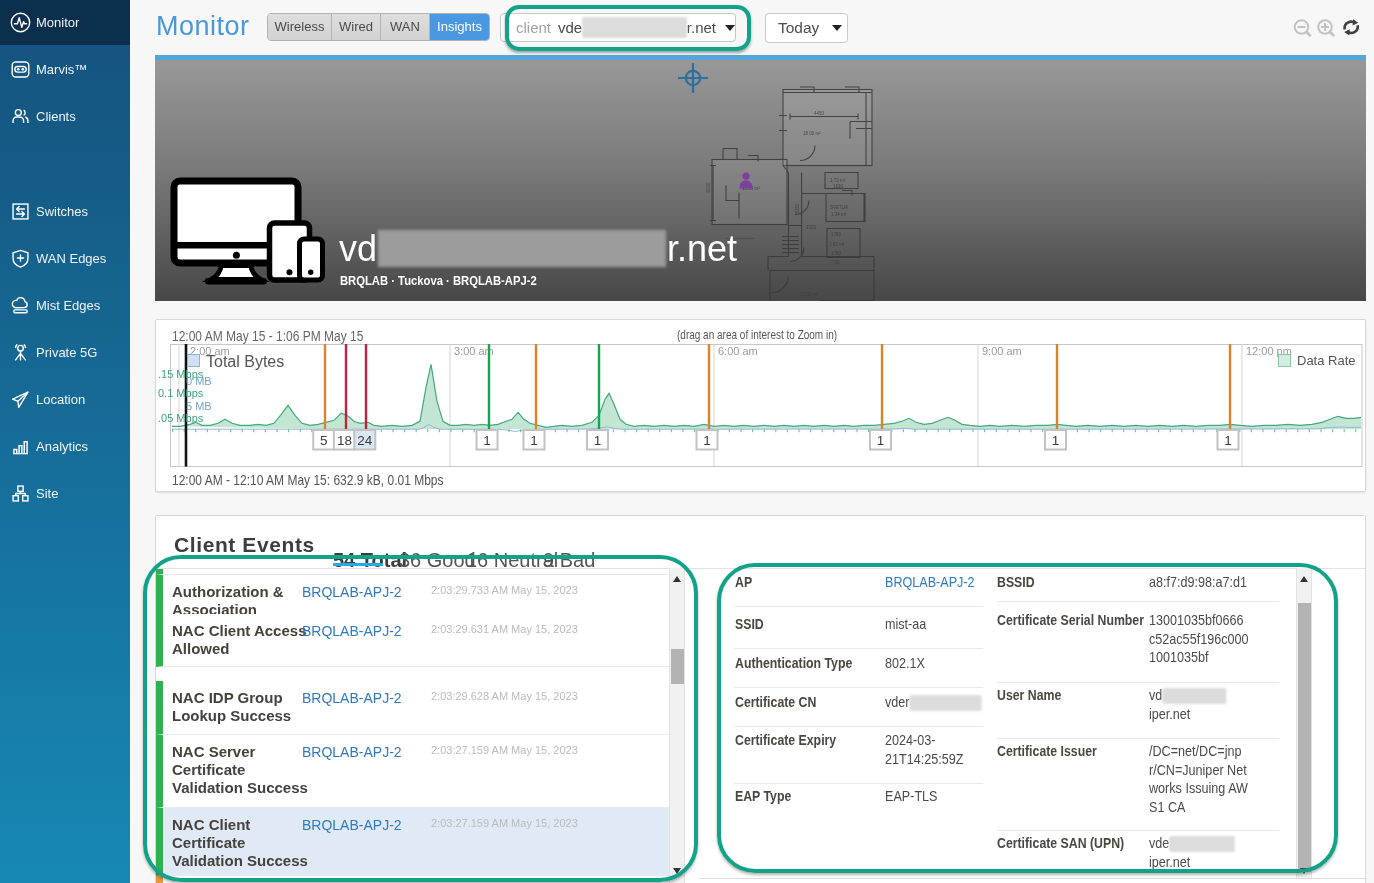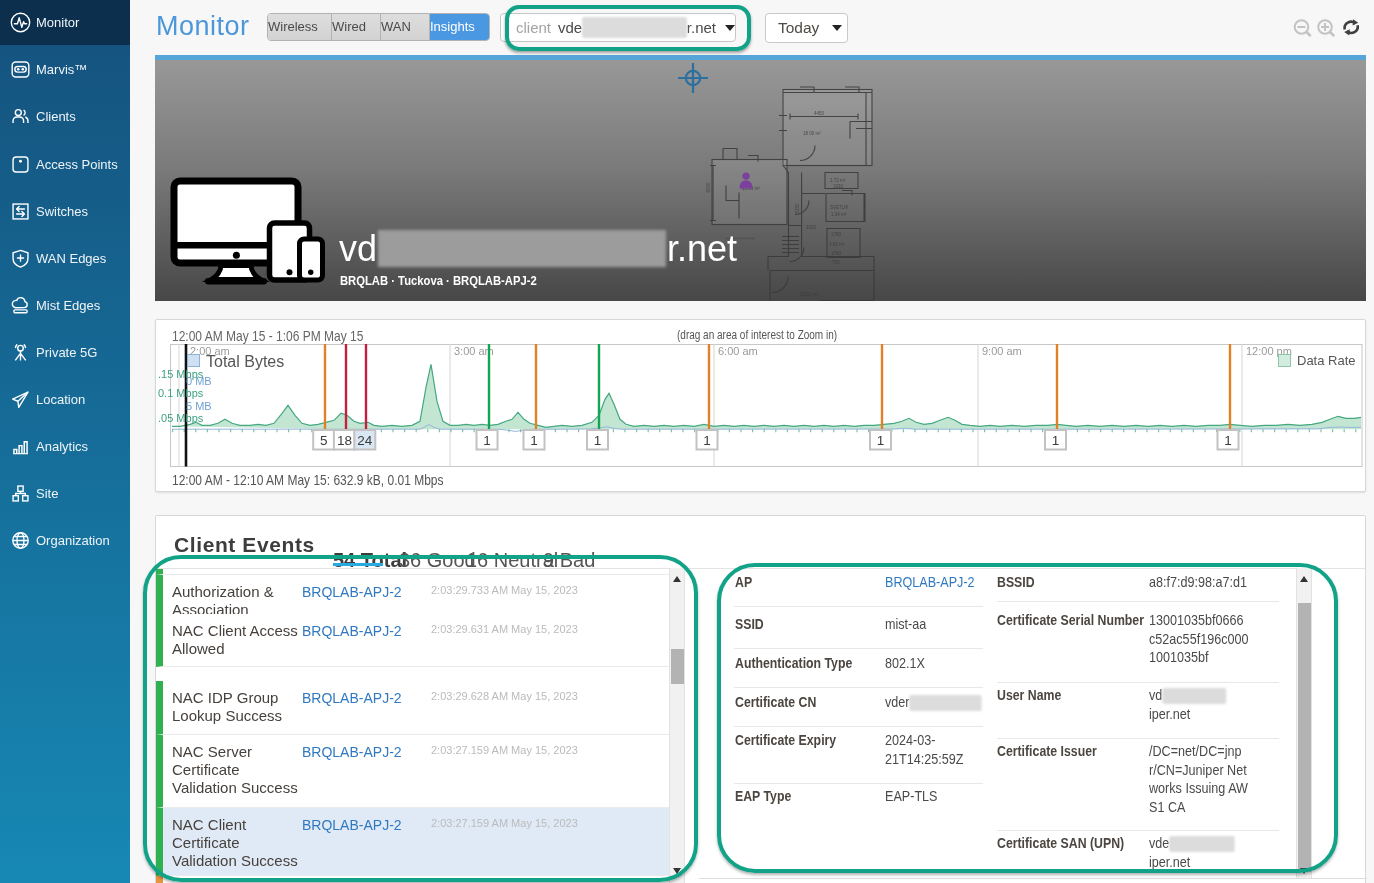--- a/index.html
+++ b/index.html
@@ -7,21 +7,21 @@
 #app{position:relative;width:1374px;height:883px;}
 .abs{position:absolute;}
 
 #sb{position:absolute;left:0;top:0;width:130px;height:883px;background:linear-gradient(180deg,#15517d 0%,#1788b4 100%);}
 .sbi{position:absolute;left:0;width:130px;height:45px;display:flex;align-items:center;color:#eef4f8;font-size:13px;}
 .sbi svg{margin-left:10px;margin-right:5px;flex:0 0 auto;}
 .sbi.sel{background:#0c2f4e;}
 
 #h1t{position:absolute;left:156px;top:11px;font-size:27px;color:#4b97da;letter-spacing:.5px;}
 #segs{position:absolute;left:267px;top:13px;height:28px;display:flex;border:1px solid #b3b3b3;border-radius:4px;overflow:hidden;}
-.seg{height:26px;line-height:26px;text-align:left;font-size:13px;color:#4a4a4a;background:linear-gradient(#dedede,#d2d2d2);border-right:1px solid #b3b3b3;}
+.seg{height:26px;line-height:26px;text-align:center;font-size:13px;color:#4a4a4a;background:linear-gradient(#dedede,#d2d2d2);border-right:1px solid #b3b3b3;}
 .seg:last-child{border-right:none;}
 .seg.on{background:#4a98e2;color:#fff;}
 #srch{position:absolute;left:500px;top:13px;width:236px;height:29px;background:#fff;border:1px solid #c6c6c6;border-radius:4px;display:flex;align-items:center;font-size:15px;}
 #ring1{position:absolute;left:505px;top:5px;width:246px;height:46px;border:4.5px solid #12a287;border-radius:14px;box-shadow:0 2px 3px rgba(0,0,0,0.35);}
 #today{position:absolute;left:765px;top:13px;width:83px;height:30px;background:#fff;border:1px solid #c9c9c9;border-radius:4px;font-size:15.5px;color:#4f4b45;display:flex;align-items:center;}
 .caret{width:0;height:0;border-left:5.5px solid transparent;border-right:5.5px solid transparent;border-top:6.5px solid #222;}
 
 #bluebar{position:absolute;left:155px;top:55px;width:1211px;height:4.5px;background:#55a5d9;}
 #banner{position:absolute;left:155px;top:59.5px;width:1211px;height:241px;background:linear-gradient(180deg,#989898 0%,#7a7a7a 45%,#474747 100%);overflow:hidden;}
 #bname{position:absolute;left:184px;top:168px;height:42px;display:flex;align-items:center;color:#fff;font-size:36px;}
@@ -32,21 +32,21 @@
 .ct{position:absolute;font-size:15px;color:#666;transform:scaleX(.80);transform-origin:0 50%;white-space:nowrap;}
 .cl{position:absolute;font-size:11px;}
 
 #ev{position:absolute;left:155px;top:515px;width:1211px;height:458px;background:#fff;border:1px solid #d8d8d8;border-top-left-radius:2px;border-top-right-radius:2px;}
 #evtitle{position:absolute;left:18px;top:17px;font-size:21px;font-weight:bold;color:#3d3d3d;letter-spacing:.6px;}
 .tab{position:absolute;top:33px;font-size:20px;color:#555;}
 .tabb{font-weight:bold;color:#3d3d3d;}
 #tabline{position:absolute;left:177px;top:47px;width:50px;height:3px;background:#29a9e2;}
 #lsep{position:absolute;left:0;top:52px;width:1209px;height:1px;background:#e3e3e3;}
 .row{position:absolute;left:0;width:513px;background:#fff;border-left:7px solid #2fb151;border-bottom:1px solid #ebebeb;}
-.row .nm{position:absolute;left:9px;top:8px;font-size:15px;line-height:18px;color:#47413d;white-space:nowrap;}
+.row .nm{position:absolute;left:9px;top:8px;font-size:15px;line-height:18px;color:#47413d;white-space:nowrap;font-weight:bold;}
 .row .ap{position:absolute;left:139px;top:9px;font-size:14px;color:#3079c0;}
 .row .tm{position:absolute;left:268px;top:9px;font-size:11px;color:#bbb;}
 .row.selr{background:#dfeaf6;}
 .sct{position:absolute;width:16px;background:#f1f1f1;border-left:1px solid #e2e2e2;border-right:1px solid #e2e2e2;}
 .thumb{position:absolute;width:13px;background:#b3b3b3;}
 .tri-u{width:0;height:0;border-left:4.5px solid transparent;border-right:4.5px solid transparent;border-bottom:6px solid #333;position:absolute;}
 .tri-d{width:0;height:0;border-left:4.5px solid transparent;border-right:4.5px solid transparent;border-top:6px solid #333;position:absolute;}
 .dl{position:absolute;font-size:15px;font-weight:bold;color:#4c4641;line-height:18.5px;white-space:nowrap;transform:scaleX(.82);transform-origin:0 50%;}
 .dv{position:absolute;font-size:15px;color:#4a4a4a;line-height:18.5px;white-space:nowrap;transform:scaleX(.84);transform-origin:0 50%;}
 .dv a{color:#3079c0;text-decoration:none;}
@@ -77,27 +77,20 @@
       </div>
 <div class="sbi" style="top:94px">
         <svg width="21" height="21" viewBox="0 0 24 24" fill="none" stroke="#fff" stroke-width="1.6">
           <circle cx="9.5" cy="7.5" r="3.4"></circle>
           <path d="M3.5 19.5 v-2.5 a4.5 4.5 0 0 1 4.5 -4.5 h3 a4.5 4.5 0 0 1 4.5 4.5 v2.5"></path>
           <path d="M15.5 4.6 a3.4 3.4 0 0 1 0 6"></path>
           <path d="M17.5 12.6 a4.5 4.5 0 0 1 3 4.3 v2.6"></path>
         </svg>
         <span>Clients</span>
       </div>
-<div class="sbi" style="top:141.5px">
-        <svg width="21" height="21" viewBox="0 0 24 24" fill="none" stroke="#fff" stroke-width="1.6">
-          <rect x="3.5" y="3.5" width="17" height="17" rx="3.5"></rect>
-          <circle cx="12" cy="8.4" r="1.7" fill="#fff" stroke="none"></circle>
-        </svg>
-        <span>Access Points</span>
-      </div>
 <div class="sbi" style="top:188.5px">
         <svg width="21" height="21" viewBox="0 0 24 24" fill="none" stroke="#fff" stroke-width="1.6">
           <rect x="3.5" y="3.5" width="17" height="17"></rect>
           <path d="M16.5 9.2 h-9 m2.9 -2.9 l-2.9 2.9 l2.9 2.9 M7.5 14.8 h9 m-2.9 -2.9 l2.9 2.9 l-2.9 2.9" stroke-linecap="round" stroke-linejoin="round"></path>
         </svg>
         <span>Switches</span>
       </div>
 <div class="sbi" style="top:235.5px">
         <svg width="21" height="21" viewBox="0 0 24 24" fill="none" stroke="#fff" stroke-width="1.6">
           <path d="M12 2.8 L20.5 5.5 V12 C20.5 17 17 20.2 12 21.8 C7 20.2 3.5 17 3.5 12 V5.5 Z"></path>
@@ -134,28 +127,20 @@
         <span>Location</span>
       </div>
 <div class="sbi" style="top:470.5px">
         <svg width="21" height="21" viewBox="0 0 24 24" fill="none" stroke="#fff" stroke-width="1.6">
           <rect x="9" y="3.5" width="6" height="6"></rect>
           <rect x="3.5" y="14.5" width="6" height="6"></rect>
           <rect x="14.5" y="14.5" width="6" height="6"></rect>
           <path d="M12 9.5 v2.5 M6.5 14.5 v-2.5 h11 v2.5"></path>
         </svg>
         <span>Site</span>
-      </div>
-<div class="sbi" style="top:517.5px">
-        <svg width="21" height="21" viewBox="0 0 24 24" fill="none" stroke="#fff" stroke-width="1.6">
-          <circle cx="12" cy="12" r="8.8"></circle>
-          <ellipse cx="12" cy="12" rx="4" ry="8.8"></ellipse>
-          <path d="M3.4 12 h17.2 M4.5 7.5 h15 M4.5 16.5 h15"></path>
-        </svg>
-        <span>Organization</span>
       </div>
 </div>
 <div id="h1t">Monitor</div>
 <div id="segs">
 <div class="seg" style="width:64px">Wireless</div>
 <div class="seg" style="width:49px">Wired</div>
 <div class="seg" style="width:49px">WAN</div>
 <div class="seg on" style="width:59px">Insights</div>
 </div>
 <div id="srch">

